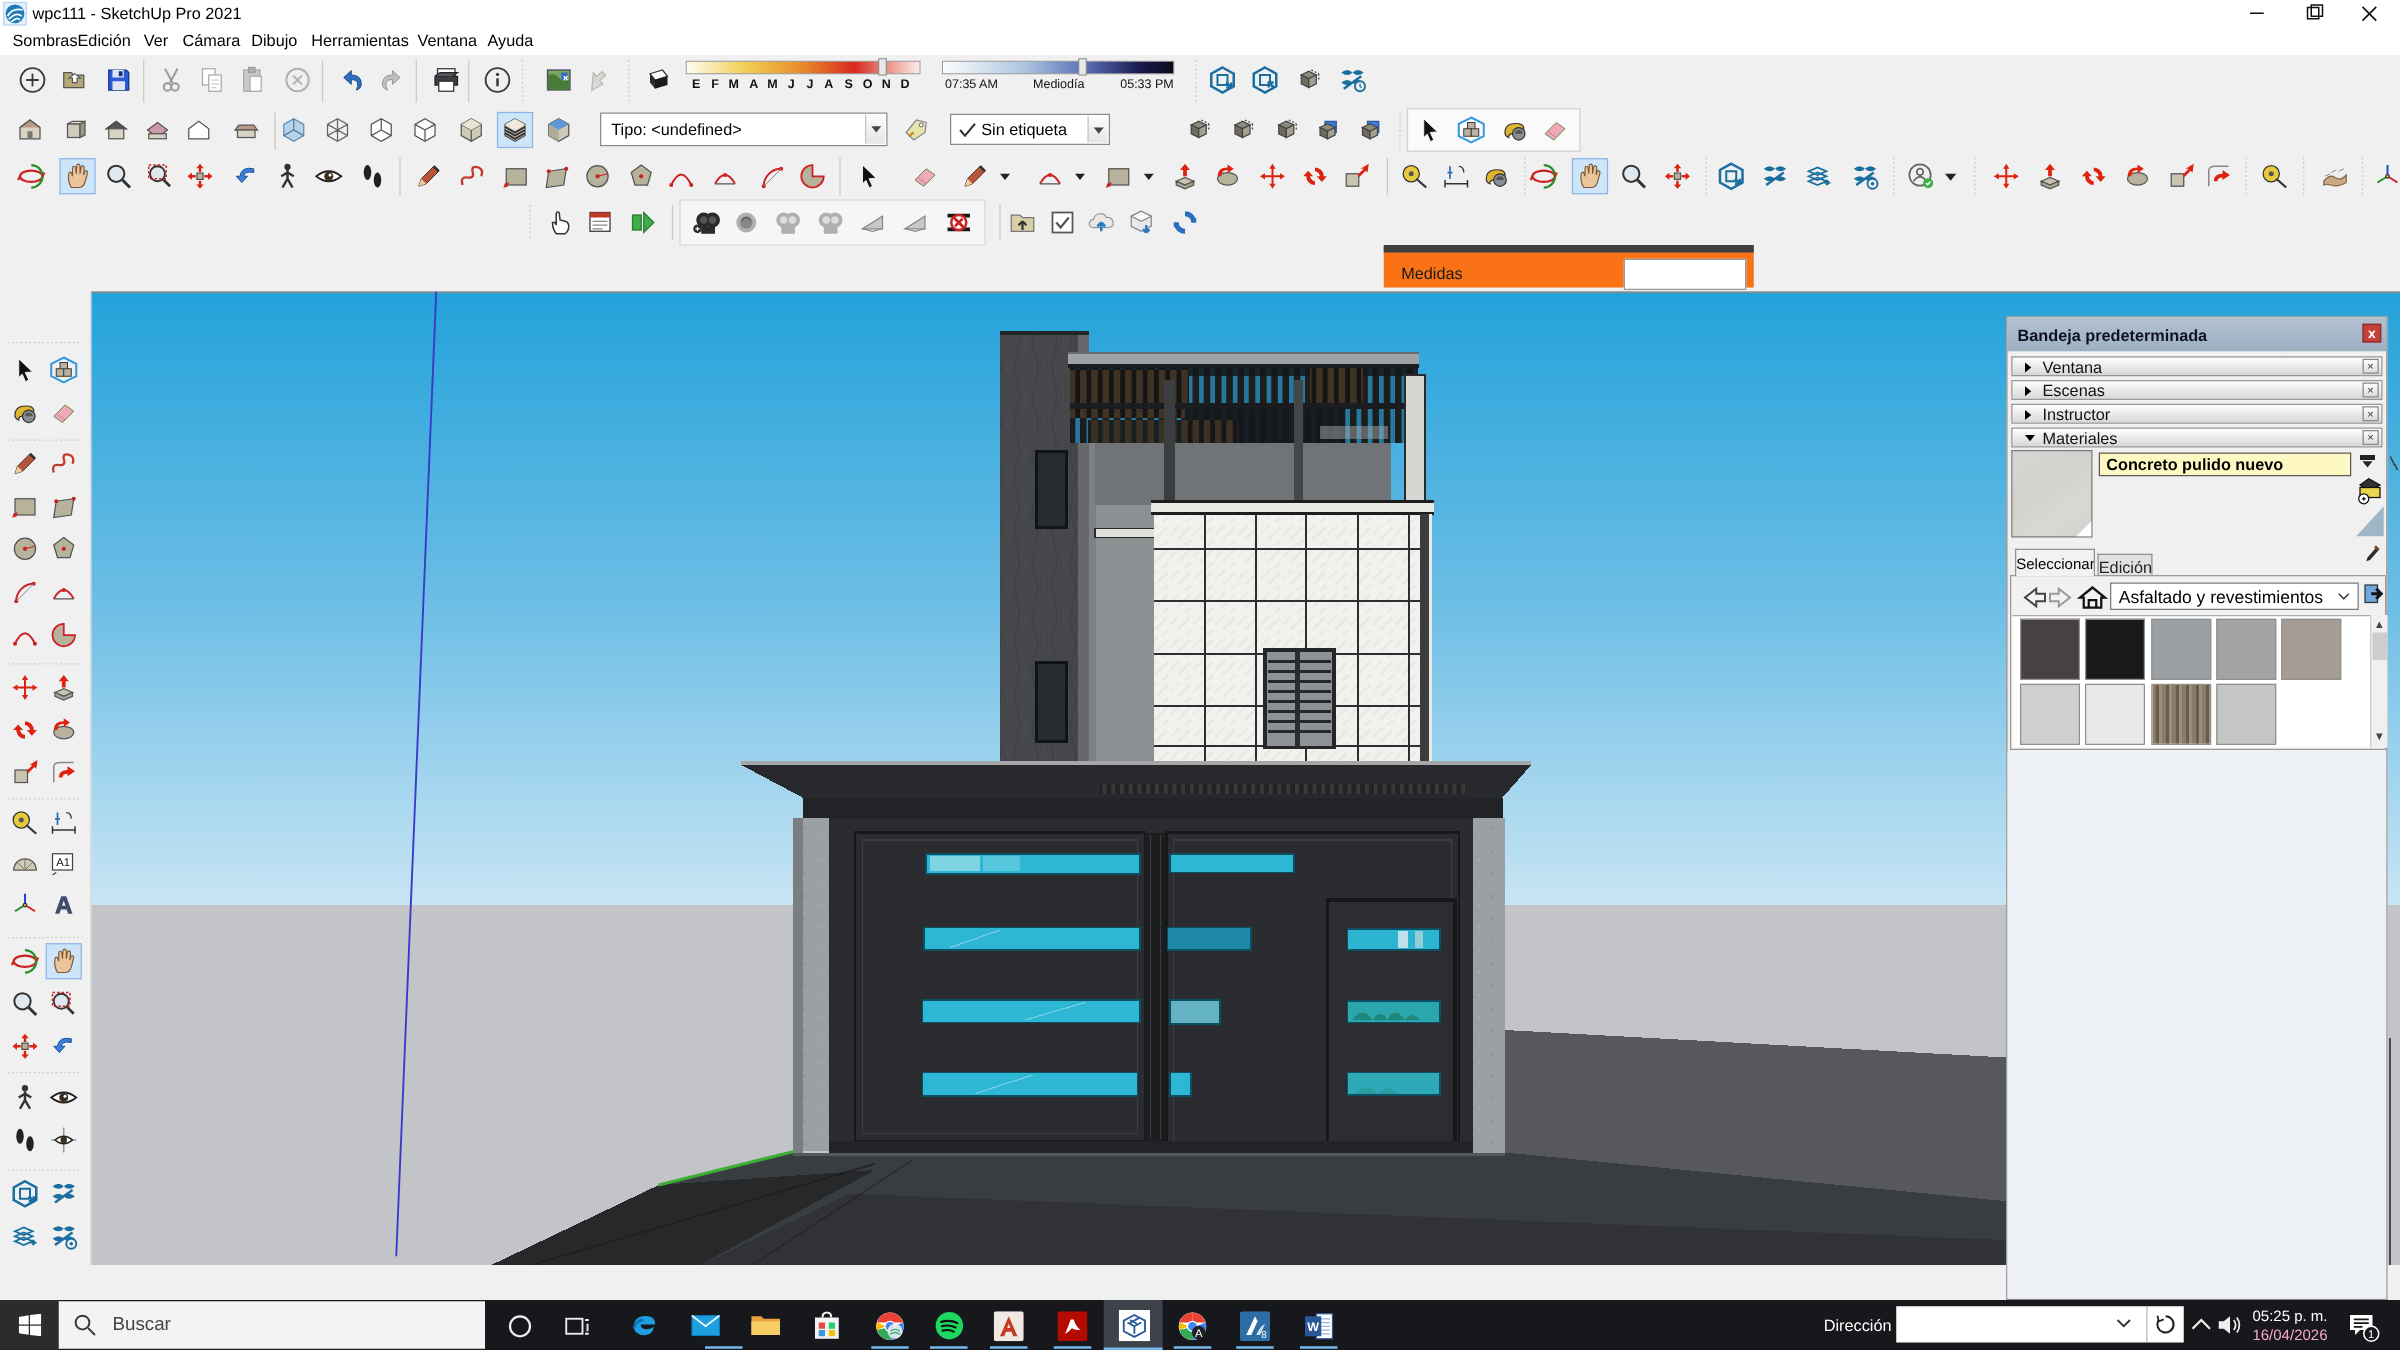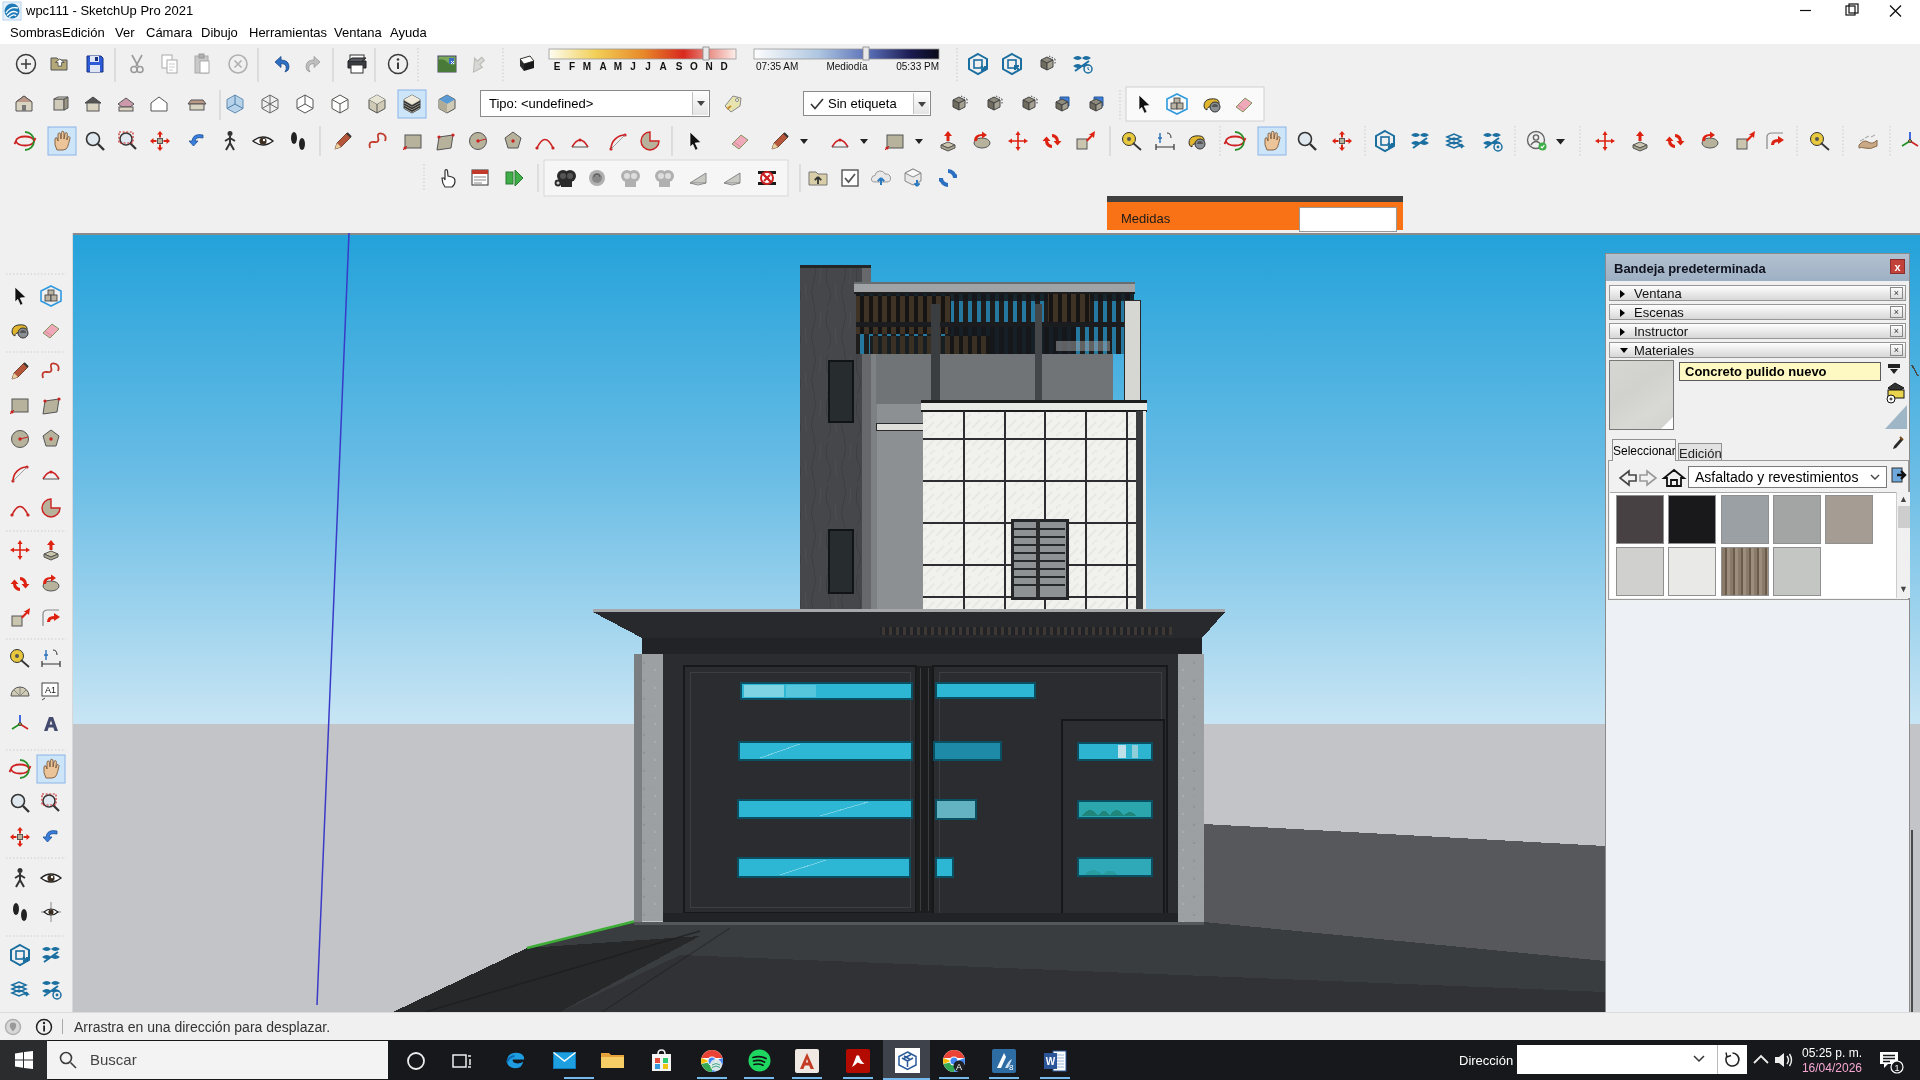--- a/index.html
+++ b/index.html
@@ -841,21 +841,21 @@
 <use href="#redxbars" x="755" y="166"></use>
 <line x1="800" y1="164" x2="800" y2="192" stroke="#c9c9c9" stroke-width="1"></line>
 <use href="#folderup" x="806" y="166"></use>
 <use href="#checkbox" x="838" y="166"></use>
 <use href="#cloudup" x="869" y="166"></use>
 <use href="#cubedown" x="901" y="166"></use>
 <use href="#bluerefresh" x="936" y="166"></use>
 </g>
   </svg>
   <div class="abs tbdrop" style="left:480px; top:90px; width:230px; height:27px; padding:5px 0 0 8px;">Tipo: &lt;undefined&gt;<span class="chev"></span></div>
-  <div class="abs tbdrop" style="left:760px; top:91px; width:128px; height:25px; padding:4px 0 0 24px;margin-left:43px;">Sin etiqueta<span class="chev"></span>
+  <div class="abs tbdrop" style="left:760px; top:91px; width:128px; height:25px; padding:4px 0 0 24px;">Sin etiqueta<span class="chev"></span>
     <svg class="abs" style="left:6px; top:6px;" width="14" height="12" viewBox="0 0 14 12">
         <path d="M1 6 l4 4.5 L13 1" fill="none" stroke="#333" stroke-width="1.6"></path>
       </svg>
   </div>
   <div class="abs" id="medidas">
       <span class="label">Medidas</span>
       <span class="field"></span>
     </div>
   <div class="abs" id="lefttools"></div>
   <svg class="abs" id="leftsvg" style="left:0; top:233px;" width="73" height="779" viewBox="0 233 73 779">
@@ -977,31 +977,20 @@
         <div class="sw" style="left:163px; top:54px; background:#c3c6c2;"></div>
       </div>
       <div id="sscroll">
         <div style="position:absolute; left:2px; top:2px; font-size:9px; color:#444;">▲</div>
         <div style="position:absolute; left:1px; top:14px; width:12px; height:22px; background:#cdcdcd;"></div>
         <div style="position:absolute; left:2px; top:92px; font-size:9px; color:#444;">▼</div>
       </div>
     </div>
     <div id="panelbottom"></div>
   </div>
-  <div class="abs" id="statusbar">
-  <svg class="abs" style="left:4px; top:5px;" width="56" height="18" viewBox="0 0 56 18">
-    <circle cx="9" cy="9" r="7.5" fill="#d8d8d8" stroke="#b0b0b0" stroke-width="1.5"></circle>
-    <path d="M9 4.5 a3.2 3.2 0 0 1 3.2 3.2 q0 2.2 -3.2 5.8 q-3.2 -3.6 -3.2 -5.8 a3.2 3.2 0 0 1 3.2 -3.2 Z" fill="#9a9a9a"></path>
-    <circle cx="40" cy="9" r="7.5" fill="none" stroke="#222" stroke-width="1.5"></circle>
-    <rect x="39.2" y="7.5" width="1.8" height="6" fill="#222"></rect>
-        <circle cx="40" cy="5" r="1.2" fill="#222"></circle>
-  </svg>
-  <div class="abs" style="left:62px; top:6px; width:1px; height:15px; background:#aaa;"></div>
-  <span class="txt">Arrastra en una dirección para desplazar.</span>
-    </div>
   <div class="abs" id="taskbar">
     <div class="abs" style="left:0; top:0; width:48px; height:40px; background:#2b2c2e;"></div>
     <svg class="abs" style="left:15px; top:11px;" width="18" height="18" viewBox="0 0 18 18">
         <path d="M0 2.5 L8 1.2 V8.5 H0 Z M9 1 L18 0 V8.5 H9 Z M0 9.5 H8 V16.8 L0 15.5 Z M9 9.5 H18 V18 L9 17 Z" fill="#fff"></path>
       </svg>
     <div class="abs" style="left:47px; top:1px; width:341px; height:38px; background:#f3f3f3;"></div>
     <svg class="abs" style="left:58px; top:10px;" width="20" height="20" viewBox="0 0 20 20">
         <circle cx="8" cy="8" r="5.5" fill="none" stroke="#3b3b3b" stroke-width="1.6"></circle>
         <path d="M12.5 12.5 L18 18" stroke="#3b3b3b" stroke-width="1.6"></path>
       </svg>

